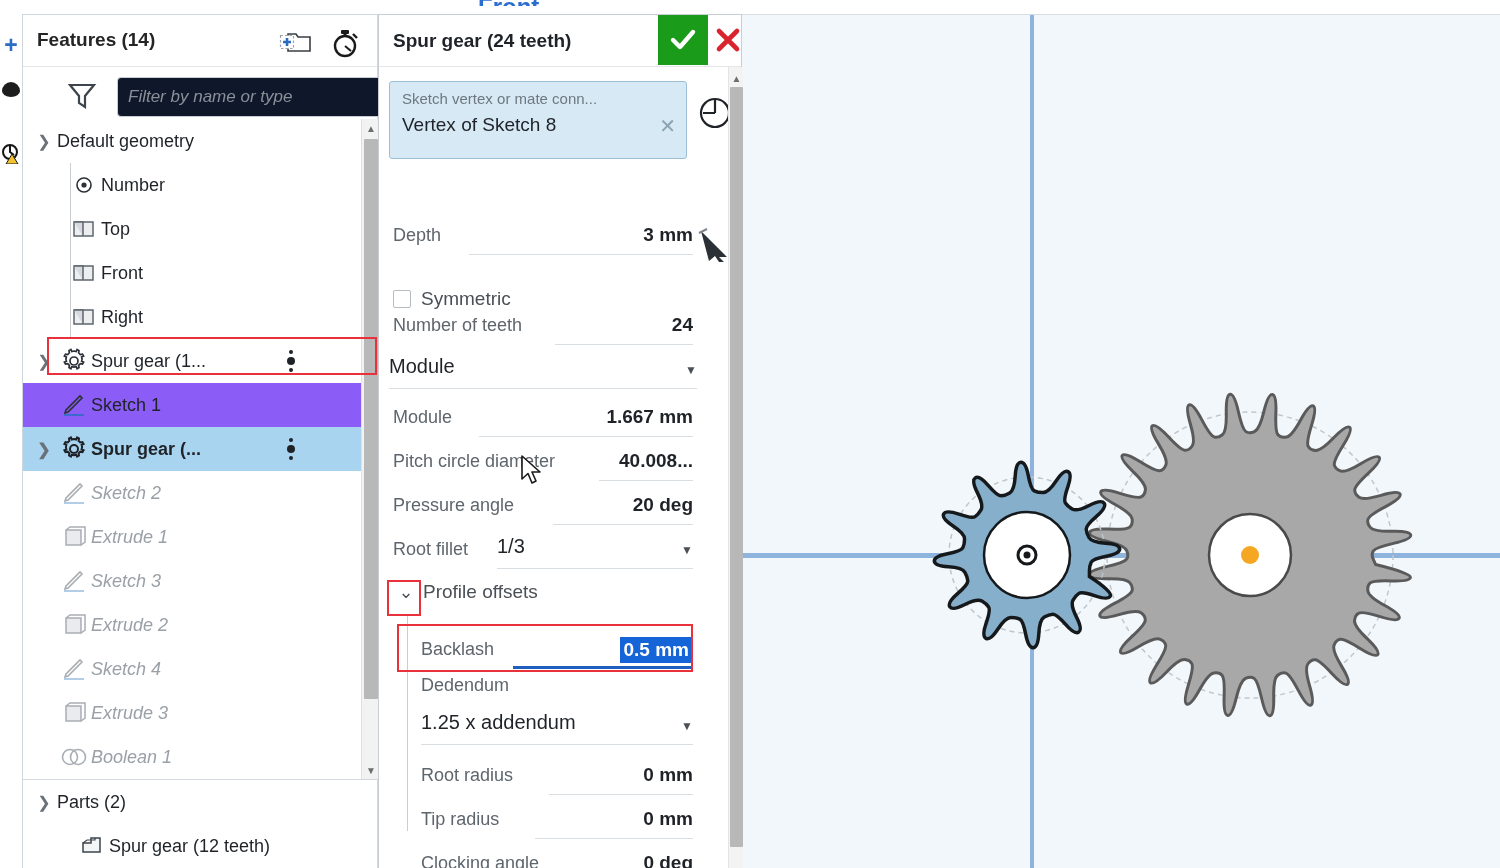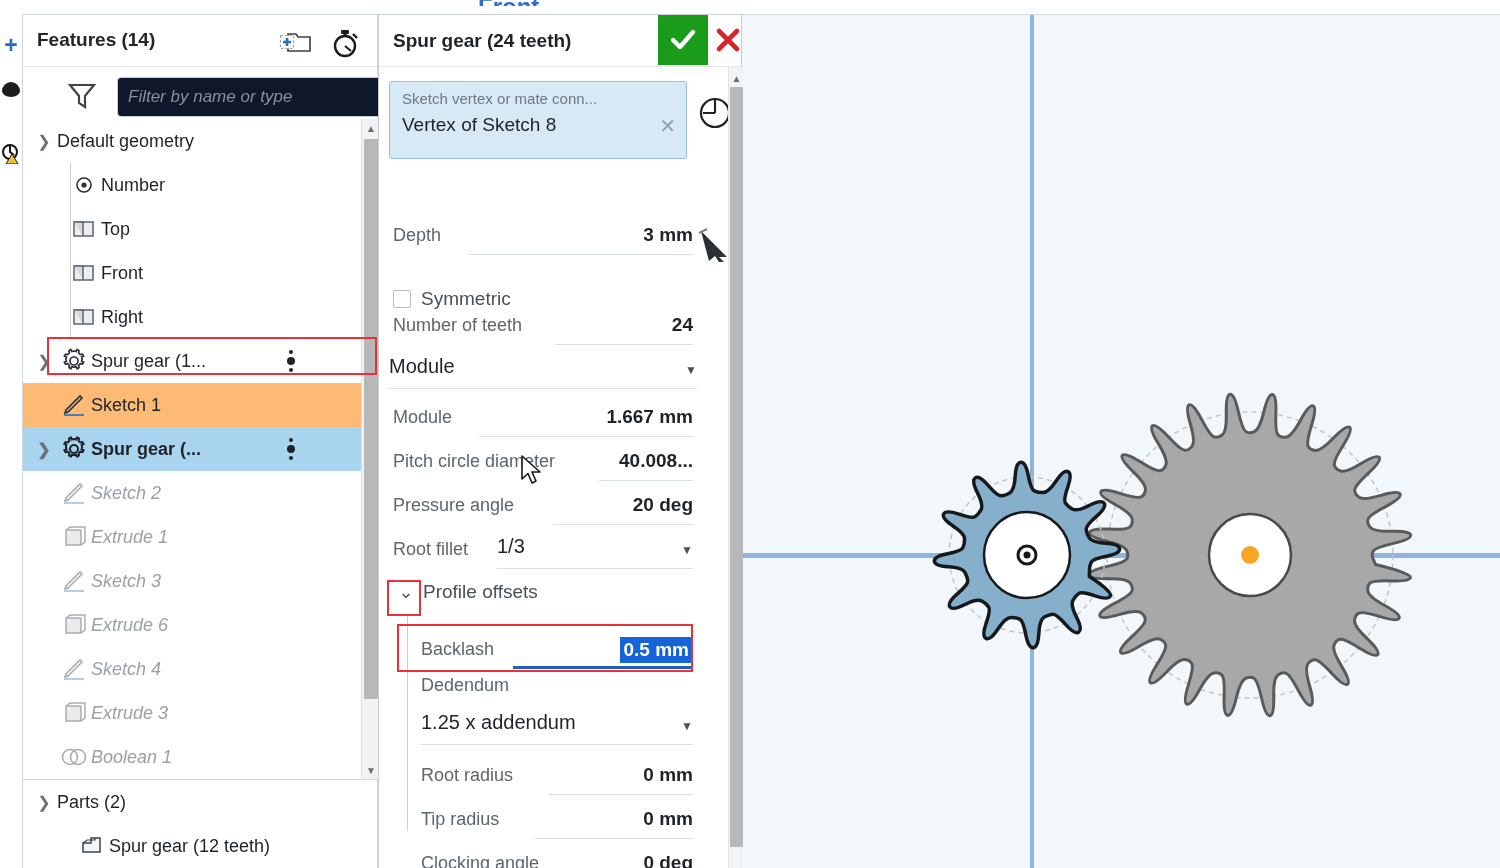--- a/index.html
+++ b/index.html
@@ -83,21 +83,21 @@
     font-size: 18px; color: #1f2328;
     padding-left: 8px;
     white-space: nowrap;
   }
   .node .caret { width: 26px; text-align: center; color: #6a7178; font-size: 16px; flex: 0 0 26px; }
   .node .ico { width: 34px; flex: 0 0 34px; display: flex; align-items: center; justify-content: center; }
   .node .lbl { flex: 0 1 auto; }
   .node.indent1 { padding-left: 44px; }
   .node.indent2 { padding-left: 26px; }
   .node.muted .lbl { color: #9aa0a6; font-style: italic; }
-  .node.sel-light { background: #fdba74; }
+  .node.sel-light { background: #8b5cf6; }
   .node.sel-blue { background: #a9d4ef; font-weight: 700; }
   .node .dots {
     position: absolute; left: 264px; top: 11px;
     width: 8px; height: 22px;
   }
   .node .dots i { display: block; width: 4px; height: 4px; background: #1f2328; border-radius: 50%; margin: 0 auto 3px; }
   .node .dots i.big { width: 8px; height: 8px; }
   .tree-vline {
     position: absolute; left: 47px; top: 0; width: 1px; height: 100%;
     background: #c9ced3;
@@ -399,21 +399,21 @@
       </div>
 
       <div class="node muted">
         <span class="caret"></span>
         <span class="ico">
           <svg width="26" height="26" viewBox="0 0 26 26">
               <rect x="5" y="6" width="15" height="15" fill="#e9ebed" stroke="#a9aeb4" stroke-width="1.5"></rect>
               <path d="M5 6 L9 3 L24 3 L24 18 L20 21" fill="none" stroke="#a9aeb4" stroke-width="1.5"></path>
             </svg>
         </span>
-        <span class="lbl">Extrude 6</span>
+        <span class="lbl">Extrude 2</span>
       </div>
 
       <div class="node muted">
         <span class="caret"></span>
         <span class="ico">
           <svg width="26" height="26" viewBox="0 0 26 26">
               <path d="M4 21 L7 20 L21 6 L19 4 L5 18 Z" fill="none" stroke="#a9aeb4" stroke-width="1.6"></path>
               <path d="M3 23 L23 23" stroke="#9ec2e0" stroke-width="1.6"></path>
             </svg>
         </span>

